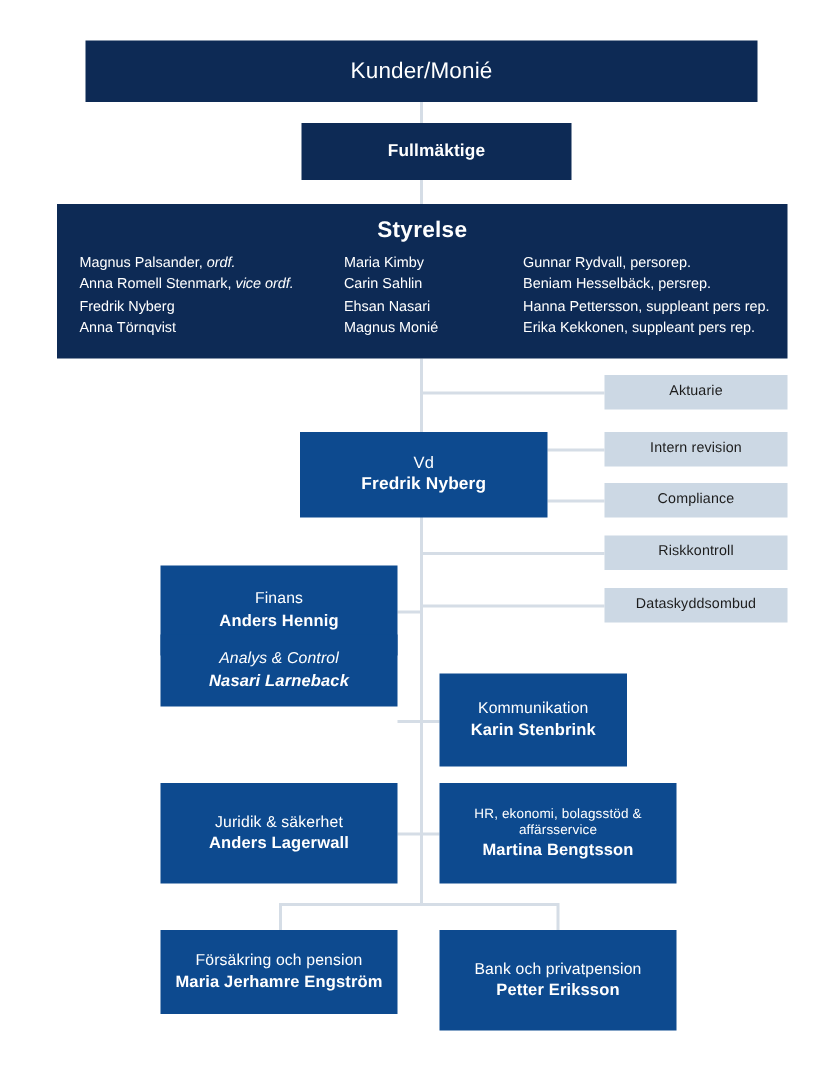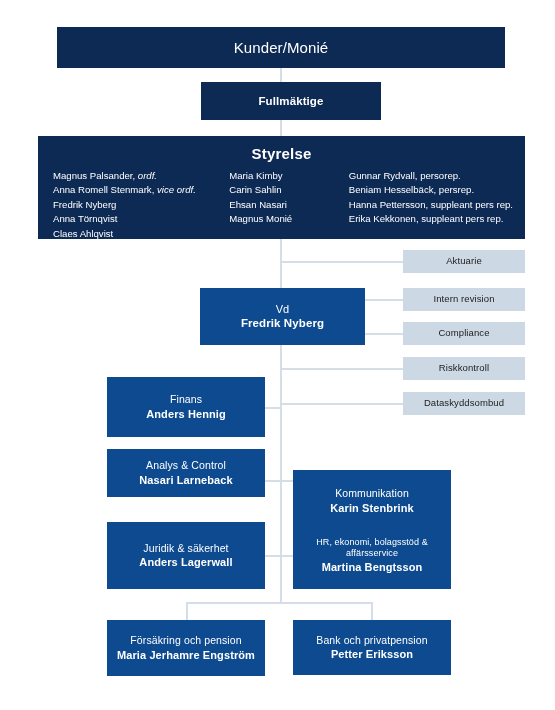--- a/index.html
+++ b/index.html
@@ -110,41 +110,41 @@
     left: 200px; top: 288px; width: 165px; height: 57px; text-align: center;
   }
   #box-vd .unit { font-size: 11px; }
   #box-vd .person { font-size: 11.5px; }
 
   
   #box-finans {
     left: 107px; top: 377px; width: 158px; height: 60px;
   }
   #box-analys {
-    left: 107px; top: 449px; width: 158px; height: 48px;
+    left: 107px; top: 423px; width: 158px; height: 48px; font-style: italic;
   }
   #box-juridik {
     left: 107px; top: 522px; width: 158px; height: 67px;
   }
 
   
   #box-kommunikation {
-    left: 293px; top: 449px; width: 158px; height: 62px; margin-top: 21px;
+    left: 293px; top: 449px; width: 125px; height: 62px;
   }
   #box-hr {
     left: 293px; top: 522px; width: 158px; height: 67px;
   }
   #box-hr .unit { font-size: 9px; }
 
   
   #box-forsakring {
     left: 107px; top: 620px; width: 158px; height: 56px;
   }
   #box-bank {
-    left: 293px; top: 620px; width: 158px; height: 55px;
+    left: 293px; top: 620px; width: 158px; height: 67px;
   }
 
   
   .box.light {
     left: 403px; width: 122px; height: 23px;
   }
   .box.light .unit {
     font-size: 9.5px;
     color: #1c1c1c;
     font-weight: 400;
@@ -193,21 +193,20 @@
 
   <div id="box-styrelse">
     <div class="board-title">Styrelse</div>
     <div class="board-cols">
 
       <div class="board-col c1">
         <div><span>Magnus Palsander,</span><span class="role"> ordf.</span></div>
         <div><span>Anna Romell Stenmark,</span><span class="role"> vice ordf.</span></div>
         <div><span>Fredrik Nyberg</span><span class="role"></span></div>
         <div><span>Anna Törnqvist</span><span class="role"></span></div>
-        <div><span>Claes Ahlqvist</span><span class="role"></span></div>
       </div>
 
       <div class="board-col c2">
         <div><span>Maria Kimby</span><span class="role"></span></div>
         <div><span>Carin Sahlin</span><span class="role"></span></div>
         <div><span>Ehsan Nasari</span><span class="role"></span></div>
         <div><span>Magnus Monié</span><span class="role"></span></div>
       </div>
 
       <div class="board-col c3">

